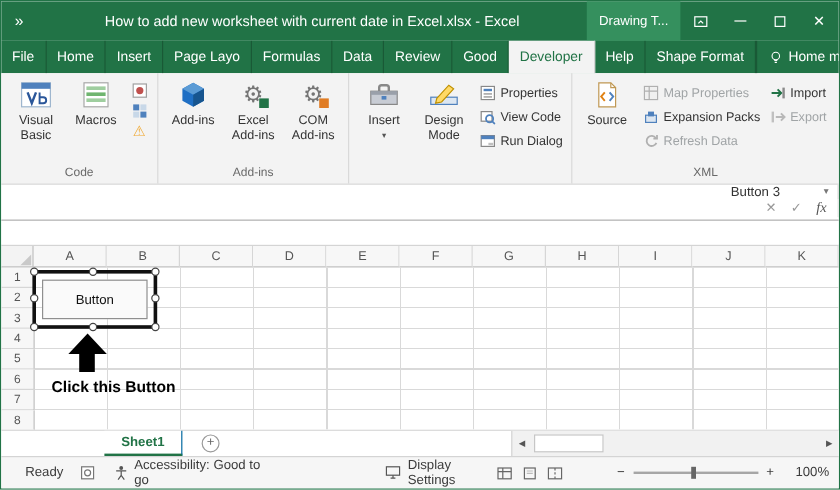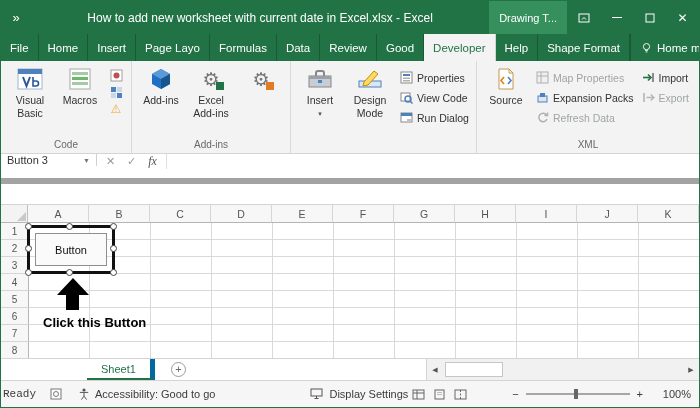--- a/index.html
+++ b/index.html
@@ -36,21 +36,21 @@
   .smallstack { display:flex; flex-direction:column; gap:3px; padding:5px 2px 0 4px; }
   .smallbtn { display:flex; align-items:center; gap:4px; height:17px; font-size:10.5px; color:#333; white-space:nowrap; }
   .smallbtn.disabled { color:#a0a4a6; }
   .gearwrap { position:relative; font-size:19px; color:#767676; line-height:1; font-family:"DejaVu Sans", sans-serif; }
   .gearbadge { position:absolute; right:-4px; bottom:-1px; width:8px; height:8px; }
   .badge-green { background:#217346; }
   .badge-orange { background:#e07c24; }
   .warn { font-size:12px; color:#f0a830; line-height:1; font-family:"DejaVu Sans", sans-serif; }
 
   
-  .formula { height:30px; background:#fff; border-bottom:6px solid #a3a3a3; display:flex; align-items:flex-start; }
+  .formula { height:30px; background:#fff; border-bottom:1px solid #a3a3a3; display:flex; align-items:flex-end;flex-direction:column; }
   .namebox { width:96px; border-right:1px solid #d0d0d0; display:flex; align-items:center; padding:0 6px; font-size:11px; color:#333; }
   .namebox .nbtext { flex:1; }
   .nbarrow { font-size:7px; color:#777; }
   .fbicons { display:flex; align-items:center; border-right:1px solid #e0e0e0; padding:0 3px; }
   .fbicon { width:21px; text-align:center; font-size:11px; color:#999; }
   .fx { font-family:"Liberation Serif", serif; font-style:italic; color:#555; font-size:12px; }
   .fbinput { flex:1; background:#fff; }
 
   
   .gap { height:20px; background:#fff; }
@@ -60,47 +60,47 @@
   .corner:after { content:""; position:absolute; right:1px; bottom:1px; border-left:9px solid transparent; border-bottom:9px solid #c9c9c9; }
   .colh { width:61px; flex:0 0 61px; background:#f7f7f7; border-right:1px solid #d6d6d6; border-bottom:1px solid #b5b5b5;
           display:flex; align-items:center; justify-content:center; font-size:10.5px; color:#555; }
   .rowheaders { position:absolute; left:0; top:18px; width:28px; }
   .rowh { height:17px; background:#f7f7f7; border-right:1px solid #b5b5b5; border-bottom:1px solid #d6d6d6;
           display:flex; align-items:center; justify-content:center; font-size:10px; color:#555; }
   .cells { position:absolute; left:28px; top:18px; right:0; bottom:0; background:#fff;
     background-image:
       repeating-linear-gradient(to right, transparent 0, transparent 60px, #d9d9d9 60px, #d9d9d9 61px),
       repeating-linear-gradient(to bottom, transparent 0, transparent 16px, #d9d9d9 16px, #d9d9d9 17px); }
-  .btnrect { position:absolute; left:-2px; top:2px; width:88px; height:49px; border:3px solid #111; }
+  .btnrect { position:absolute; left:-2px; top:2px; width:104px; height:49px; border:3px solid #111; }
   .formbtn { position:absolute; inset:5px; background:#fafafa; border:1px solid #8f8f8f;
              display:flex; align-items:center; justify-content:center; font-size:11px; color:#111; }
   .hdl { position:absolute; width:7px; height:7px; background:#fff; border:1px solid #444; border-radius:50%; }
   .hdl.tl{left:-5px;top:-5px} .hdl.tm{left:calc(50% - 5px);top:-5px} .hdl.tr{right:-5px;top:-5px}
   .hdl.ml{left:-5px;top:calc(50% - 5px)} .hdl.mr{right:-5px;top:calc(50% - 5px)}
   .hdl.bl{left:-5px;bottom:-5px} .hdl.bm{left:calc(50% - 5px);bottom:-5px} .hdl.br{right:-5px;bottom:-5px}
   .arrow-tri { position:absolute; left:28px; top:55px; width:0; height:0;
                border-left:16px solid transparent; border-right:16px solid transparent; border-bottom:17px solid #000; }
   .arrow-stem { position:absolute; left:37px; top:71px; width:13px; height:16px; background:#000; }
   .annot { position:absolute; left:14px; top:92px; font-size:13px; font-weight:bold; color:#000; white-space:nowrap; }
 
   
   .sheetbar { height:22px; background:#fff; border-top:1px solid #d4d4d4; display:flex; align-items:stretch; font-size:11px; }
   .sheet-spacer { width:86px; }
-  .sheettab { display:flex; align-items:center; padding:0 14px; color:#217346; font-weight:normal;
-              border-bottom:2px solid #217346; border-right:5px solid #0369a1; background:#fff; }
+  .sheettab { display:flex; align-items:center; padding:0 14px; color:#217346; font-weight:bold;
+              border-bottom:2px solid #217346; border-right:1px solid #0369a1; background:#fff; }
   .addsheet { width:15px; height:15px; border:1px solid #9a9a9a; border-radius:50%; color:#666;
               display:flex; align-items:center; justify-content:center; font-size:11px; line-height:1; margin:auto 0 auto 16px; }
   .hscroll { margin-left:auto; width:273px; background:#f1f1f1; border-left:1px solid #d4d4d4; display:flex; align-items:center; }
   .harrow { width:16px; text-align:center; color:#555; font-size:7px; }
   .htrack { flex:1; height:100%; position:relative; }
   .hthumb { position:absolute; left:2px; top:3px; bottom:3px; width:58px; background:#fff; border:1px solid #c6c6c6; }
 
   
   .statusbar { height:27px; background:#f6f6f6; border-top:1px solid #d4d4d4; display:flex; align-items:center; font-size:11px; color:#3b3b3b; }
-  .sb-mode { margin-left:2px;font-family:Liberation Mono, monospace; }
+  .sb-mode { margin-left:20px; }
   .sb-macro { margin-left:14px; display:flex; align-items:center; }
   .sb-acc { display:flex; align-items:center; gap:5px; margin-left:16px; }
   .sb-display { display:flex; align-items:center; gap:6px; margin-left:95px; }
   .sb-views { margin-left:auto; display:flex; align-items:center; gap:8px; }
   .sb-zoom { display:flex; align-items:center; margin-left:45px; }
   .sl-track { width:104px; height:2px; background:#a6a6a6; position:relative; margin:0 7px; }
   .sl-thumb { position:absolute; left:48px; top:-4px; width:4px; height:10px; background:#666; }
   .sb-pct { width:42px; text-align:right; margin-right:8px; margin-left:6px; }
   svg { display:block; }
 </style>
@@ -225,20 +225,21 @@
         <div class="bigbtn">
           <span class="ic">
             <span class="gearwrap">⚙<i class="gearbadge badge-green"></i></span>
           </span>
           <span>Excel Add-ins</span>
         </div>
         <div class="bigbtn">
           <span class="ic">
             <span class="gearwrap">⚙<i class="gearbadge badge-orange"></i></span>
           </span>
+          <span>COM Add-ins</span>
         </div>
       </div>
       <div class="rgl">Add-ins</div>
     </div>
 
     <div class="rgroup">
       <div class="rgc">
         <div class="bigbtn">
           <span class="ic">
             <svg width="26" height="22" viewBox="0 0 26 22">

